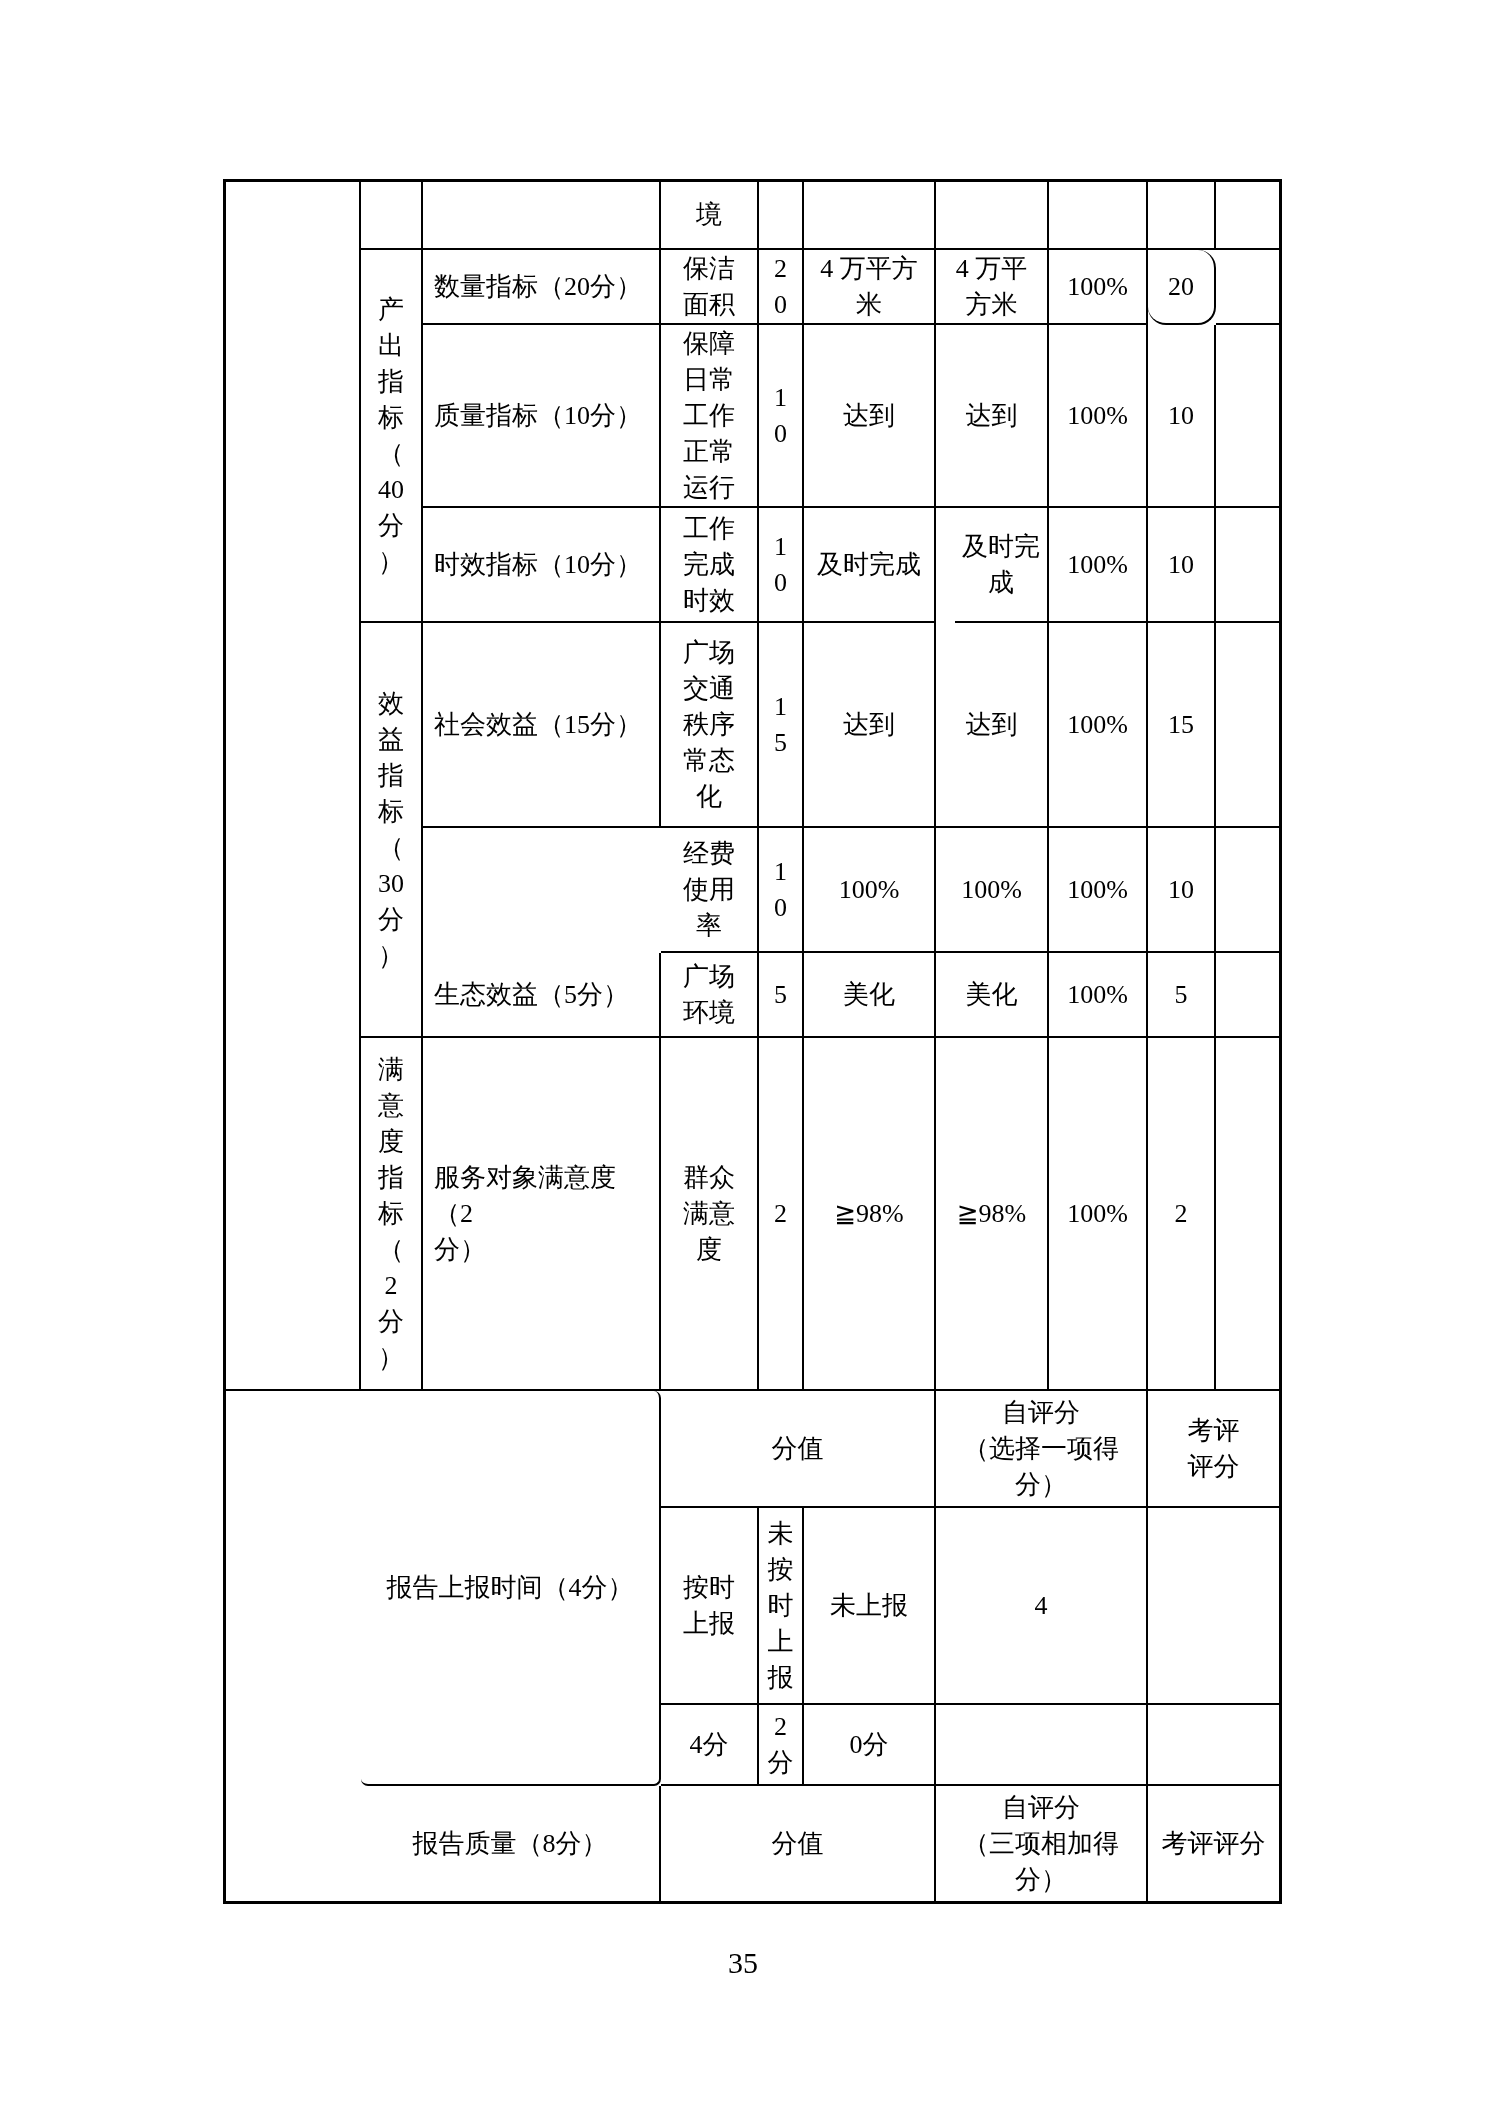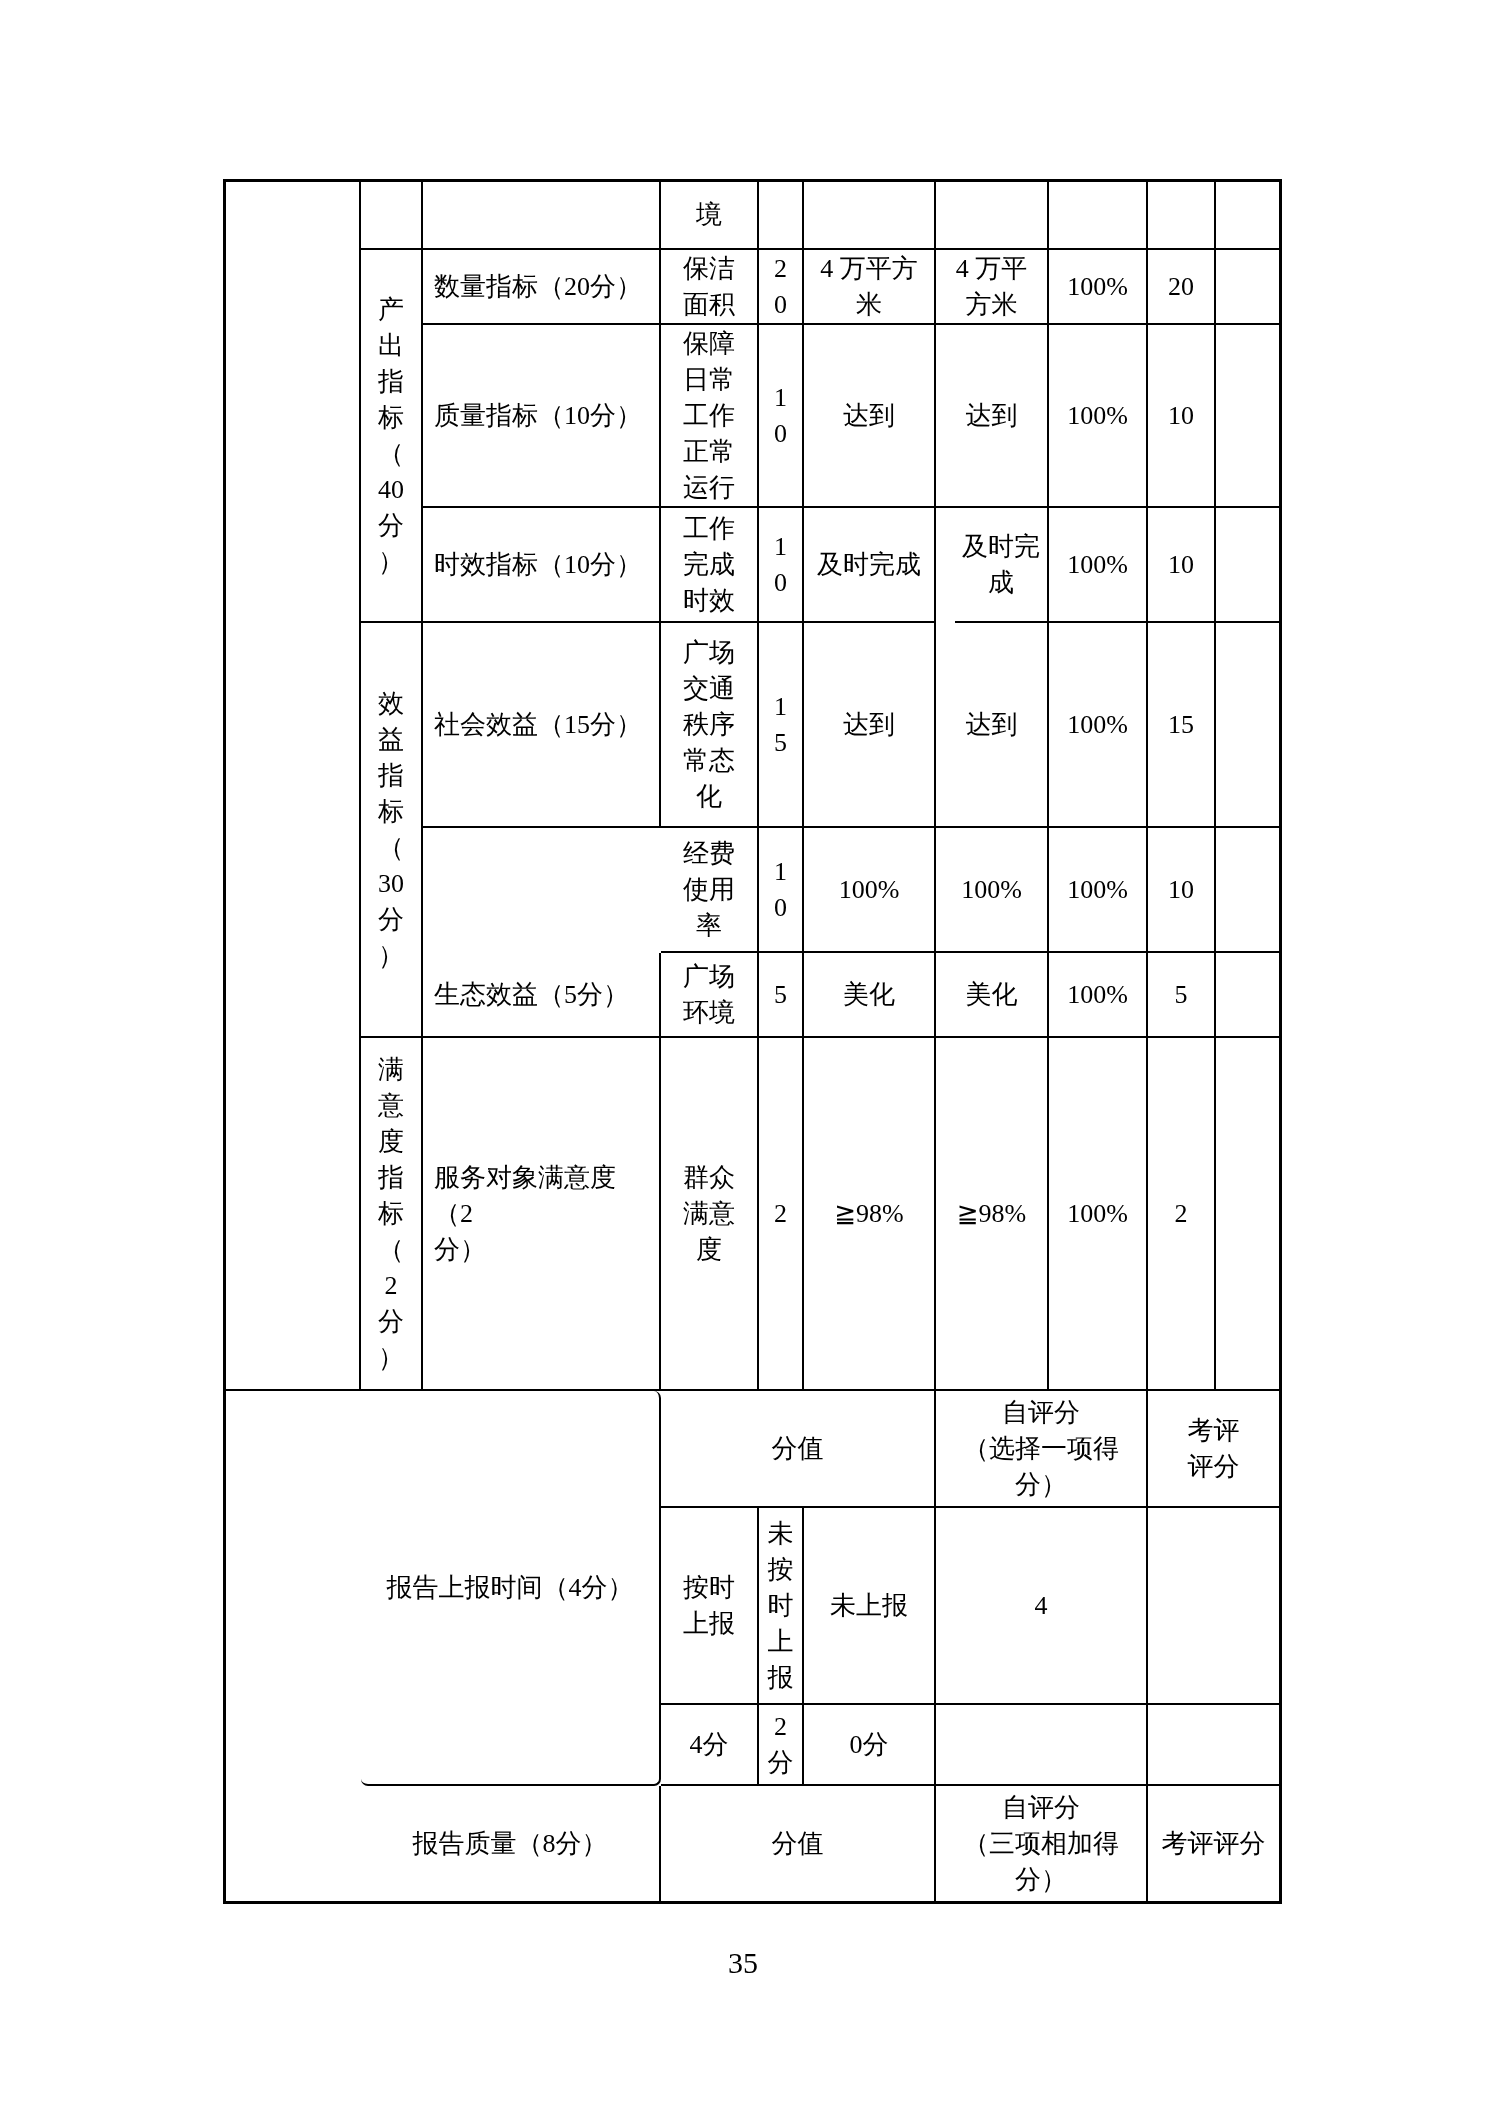--- a/index.html
+++ b/index.html
@@ -84,21 +84,21 @@
       <div class="cell left" style="grid-area: 2 / 3 / span 1 / span 1; border-color: rgb(0, 0, 0);">数量指标（20分）</div>
       <div class="cell" style="grid-area: 2 / 4 / span 1 / span 1; border-color: rgb(0, 0, 0);">保洁
 面积</div>
       <div class="cell" style="grid-area: 2 / 5 / span 1 / span 1; border-color: rgb(0, 0, 0);">2
 0</div>
       <div class="cell" style="grid-area: 2 / 6 / span 1 / span 1; border-color: rgb(0, 0, 0);">4 万平方
 米</div>
       <div class="cell" style="grid-area: 2 / 7 / span 1 / span 1; border-color: rgb(0, 0, 0);">4 万平
 方米</div>
       <div class="cell" style="grid-area: 2 / 8 / span 1 / span 1; border-color: rgb(0, 0, 0);">100%</div>
-      <div class="cell" style="grid-area: 2 / 9 / span 1 / span 1; border-color: rgb(0, 0, 0);">20</div>
+      <div class="cell" style="grid-area: 2 / 9 / span 1 / span 1; border-color: rgb(0, 0, 0); border-radius: 18px;">20</div>
       <div class="cell last-col" style="grid-area: 2 / 10 / span 1 / span 1; border-color: rgb(0, 0, 0);"></div>
       <div class="cell left" style="grid-area: 3 / 3 / span 1 / span 1; border-color: rgb(0, 0, 0);">质量指标（10分）</div>
       <div class="cell" style="grid-area: 3 / 4 / span 1 / span 1; border-color: rgb(0, 0, 0);">保障
 日常
 工作
 正常
 运行</div>
       <div class="cell" style="grid-area: 3 / 5 / span 1 / span 1; border-color: rgb(0, 0, 0);">1
 0</div>
       <div class="cell" style="grid-area: 3 / 6 / span 1 / span 1; border-color: rgb(0, 0, 0);">达到</div>

